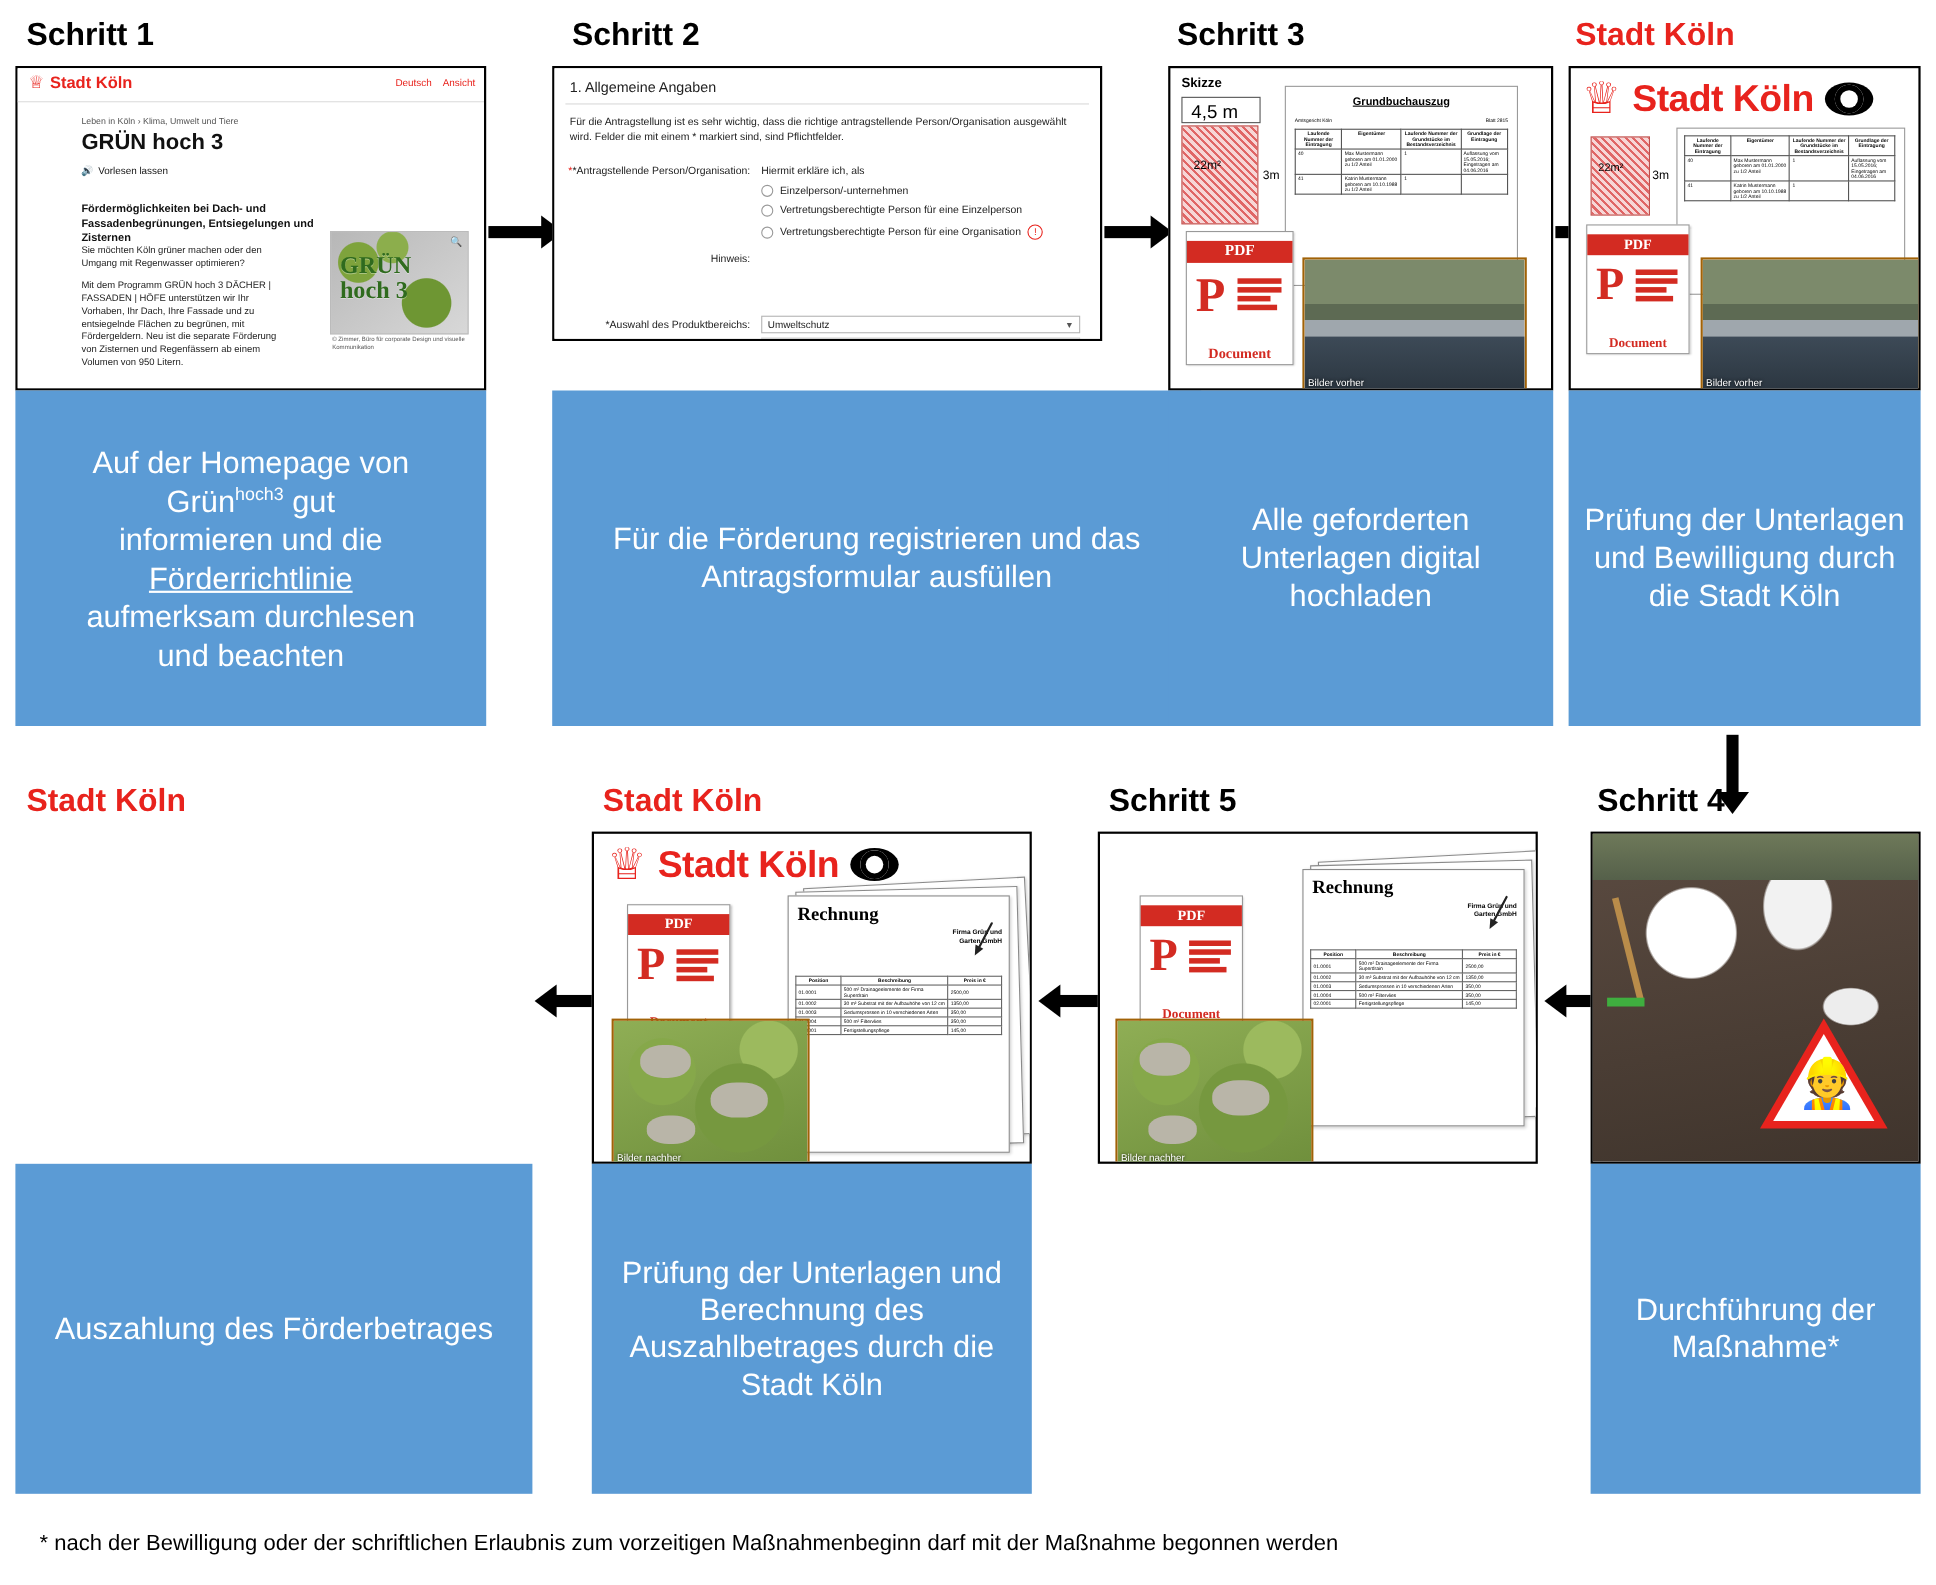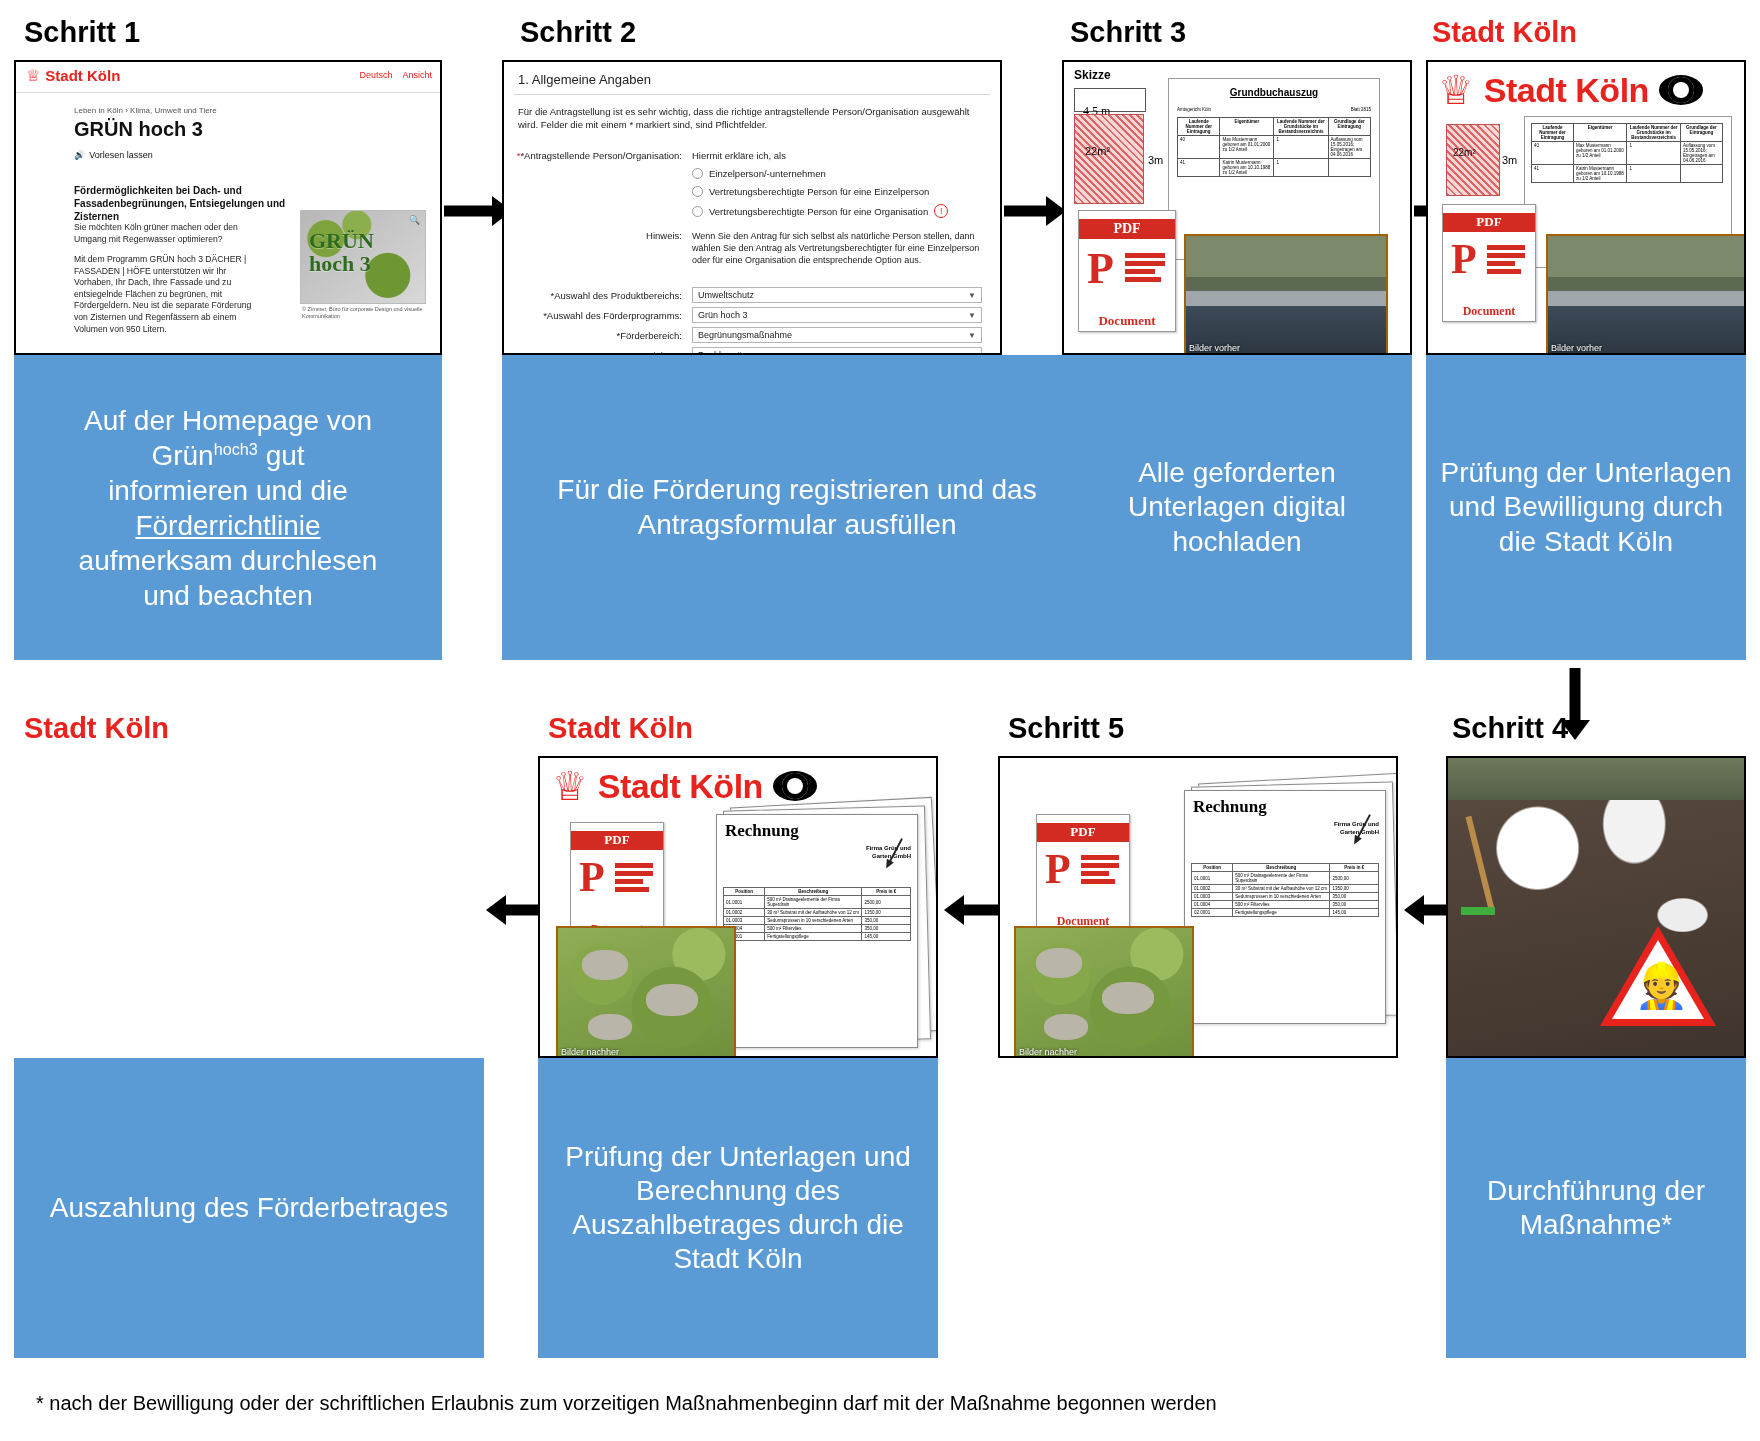--- a/index.html
+++ b/index.html
@@ -397,21 +397,21 @@
     </div>
   </div>
 
   <div class="arrow-h right" style="left:444px; top:196px; width:68px; height:30px;">
     <div class="shaft" style="width:50px;"></div>
       <div class="head"></div>
   </div>
 
   <div class="step-title" style="left: 520px; top: 16px; color: rgb(0, 0, 0);">Schritt 2</div>
 
-  <div class="panel" style="left:502px; top:60px; width:500px; height:295px;">
+  <div class="panel" style="left:502px; top:60px; width:500px; height:250px;">
     <div class="form">
       <div class="form-h">1. Allgemeine Angaben</div>
       <div class="form-hr"></div>
       <div class="form-intro">Für die Antragstellung ist es sehr wichtig, dass die richtige antragstellende Person/Organisation ausgewählt wird. Felder die mit einem * markiert sind, sind Pflichtfelder.</div>
 
       <div class="form-label" style="left:8px; top:88px; width:170px;">
         <span class="req">*</span><span>*Antragstellende Person/Organisation:</span>
       </div>
       <div class="form-row" style="left:188px; top:88px;">Hiermit erkläre ich, als</div>
 
@@ -423,21 +423,20 @@
         <span class="radio"></span>
         <span>Vertretungsberechtigte Person für eine Einzelperson</span>
       </div>
       <div class="radio-line" style="left:188px; top:142px;">
         <span class="radio"></span>
         <span>Vertretungsberechtigte Person für eine Organisation</span>
         <span class="warn">!</span>
       </div>
 
       <div class="form-label" style="left:8px; top:168px; width:170px;">Hinweis:</div>
-      <div class="hint" style="left:188px; top:168px; width:290px;">Wenn Sie den Antrag für sich selbst als natürliche Person stellen, dann wählen Sie den Antrag als Vertretungsberechtigter für eine Einzelperson oder für eine Organisation die entsprechende Option aus.</div>
 
       <div class="form-label" style="left:8px; top:228px; width:170px;">*Auswahl des Produktbereichs:</div>
       <div class="sel" style="left:188px; top:225px; width:290px;">
         <span>Umweltschutz</span>
         <span class="chev">▼</span>
       </div>
 
       <div class="form-label" style="left:8px; top:248px; width:170px;">*Auswahl des Förderprogramms:</div>
       <div class="sel" style="left:188px; top:245px; width:290px;">
         <span>Grün hoch 3</span>
@@ -466,21 +465,21 @@
     <div class="shaft" style="width:44px;"></div>
       <div class="head"></div>
   </div>
 
   <div class="step-title" style="left: 1070px; top: 16px; color: rgb(0, 0, 0);">Schritt 3</div>
 
   <div class="panel" style="left:1062px; top:60px; width:350px; height:295px;">
 
     <div style="position:absolute; left:10px; top:6px; font-size:12px;font-weight:bold;">Skizze</div>
     <div class="sketch-box" style="left:10px; top:26px; width:70px; height:22px;">
-      <span style="position:absolute; left:8px; top:15px; font-size:12px;font-family:Liberation Serif, serif;">4,5 m</span>
+      <span style="position:absolute; left:8px; top:3px; font-size:17px;">4,5 m</span>
     </div>
     <div class="hatch" style="left:10px; top:52px; width:68px; height:88px;">
       <span style="position:absolute; left:10px; top:30px; font-size:11px; color:#000;">22m²</span>
     </div>
     <div style="position:absolute; left:84px; top:92px; font-size:11px;">3m</div>
 
     <div class="doc-white" style="left:104px; top:16px; width:210px; height:180px;">
       <div class="mini-title" style="position:absolute; left:0; right:0; top:8px; text-decoration:underline;">Grundbuchauszug</div>
       <div style="position:absolute; left:8px; top:28px; font-size:4.5px;">Amtsgericht Köln</div>
       <div style="position:absolute; right:8px; top:28px; font-size:4.5px;">Blatt 2815</div>

